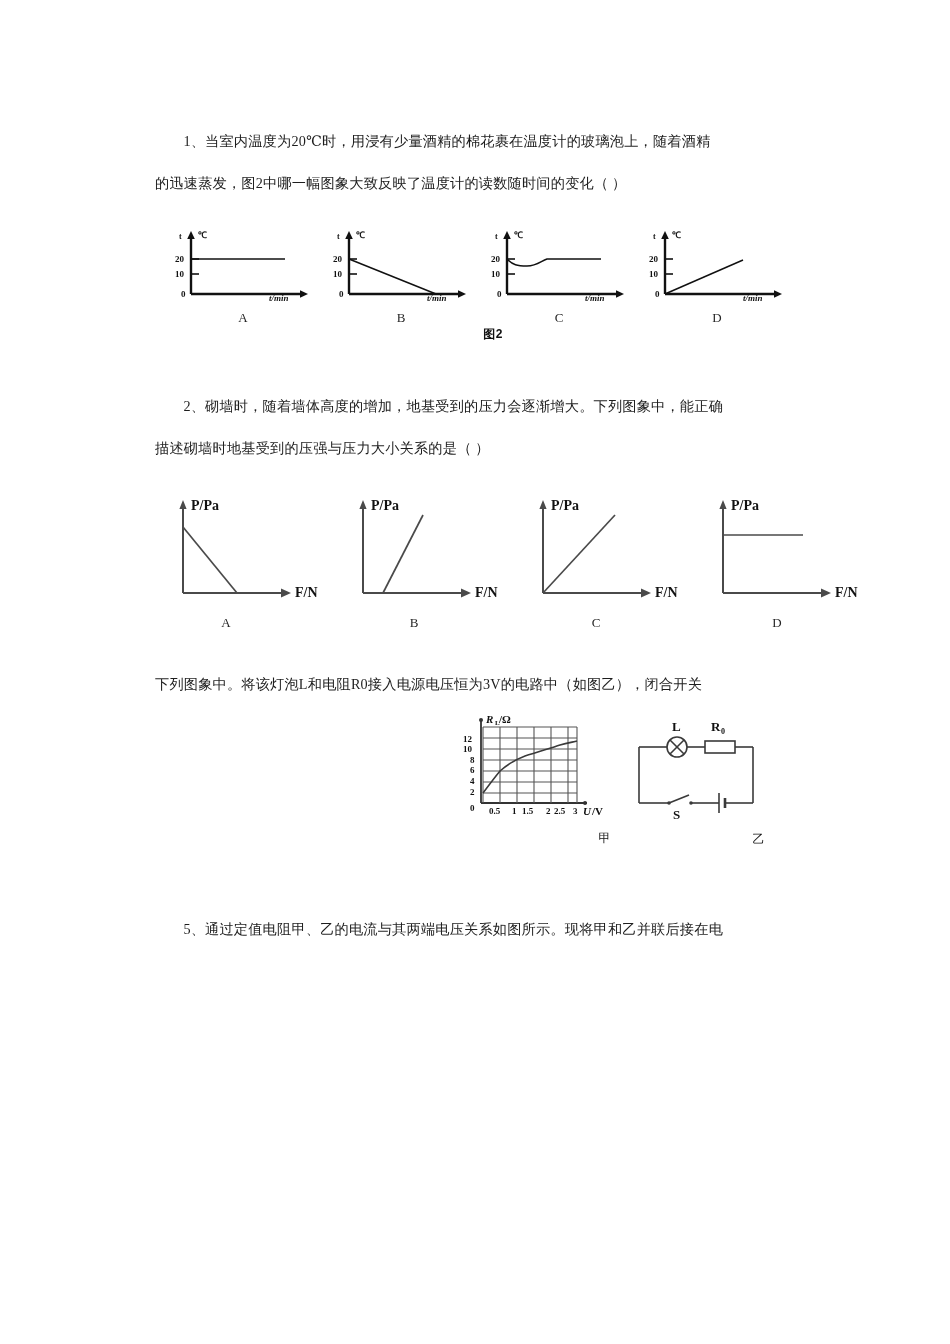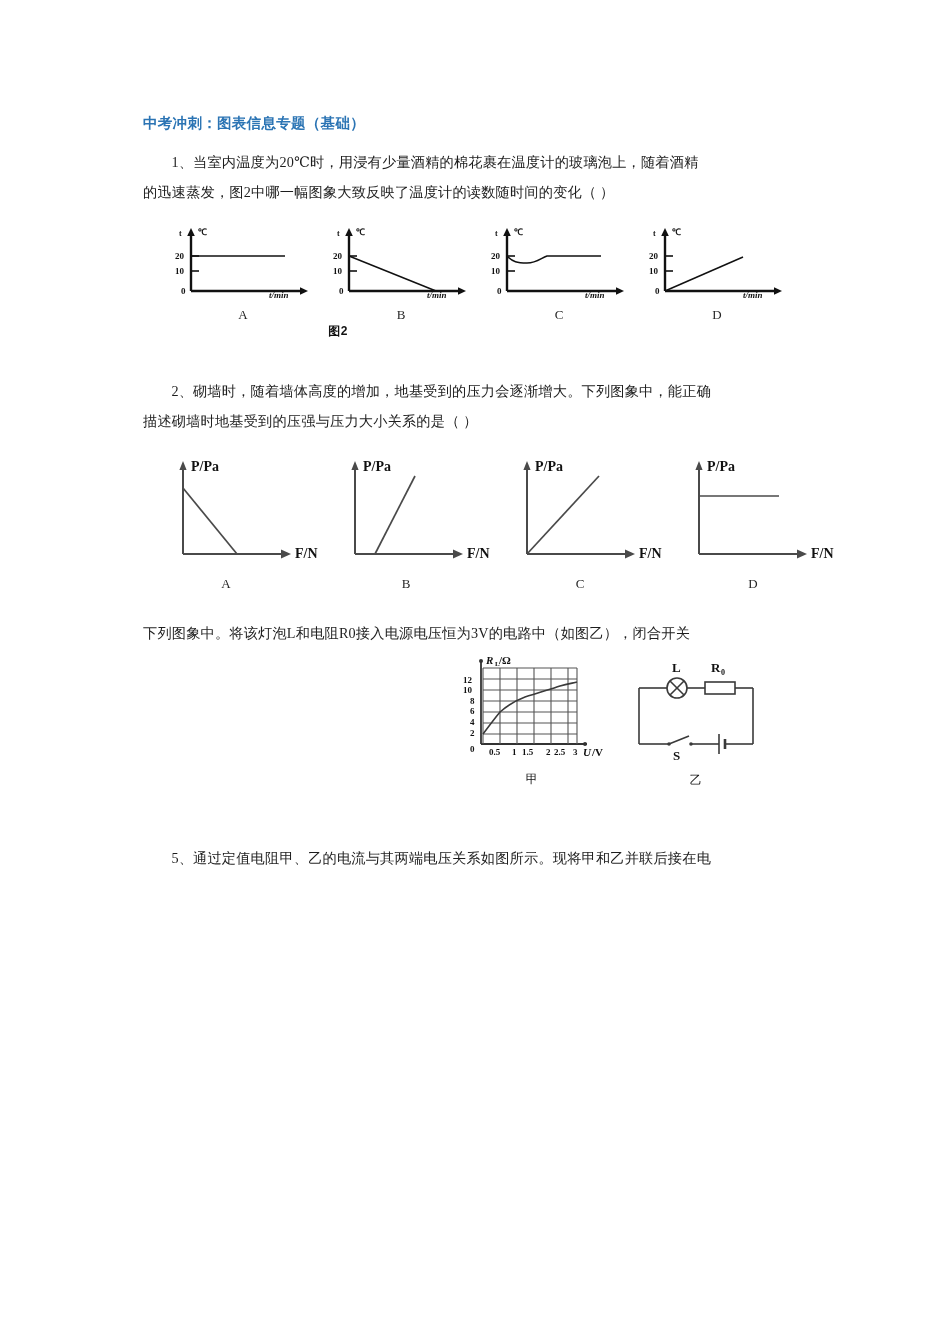--- a/index.html
+++ b/index.html
@@ -37,21 +37,21 @@
     letter-spacing: 0.3px;
     margin: 0 0 14px 0;
     line-height: 1.3;
   }
 
   .q-text {
     font-size: 14.2px;
     line-height: 30px;
     text-align: justify;
     text-indent: 2em;
-    margin: 0;
+    margin: 12px;
     color: #1d1d1d;
     letter-spacing: 0.2px;
   }
   .q-text.cont { text-indent: 0; }
 
   .opts {
     margin: 0;
     padding: 0;
   }
   .opt {
@@ -75,21 +75,21 @@
   }
   .figcell { position: relative; }
   .figlabel {
     text-align: center;
     font-size: 13px;
     font-family: "Liberation Serif", serif;
     color: #262626;
     margin-top: 2px;
   }
   .figcaption {
-    text-align: center;
+    text-align: right;
     font-size: 12px;
     font-weight: bold;
     font-family: "Liberation Sans", sans-serif;
     color: #111;
     letter-spacing: 0.5px;
   }
   svg { display: block; }
   .gtext {
     font-family: "Liberation Serif", serif;
     font-weight: bold;
@@ -103,21 +103,20 @@
   .sp-sm { height: 18px; }
   .sp-md { height: 26px; }
   .sp-lg { height: 36px; }
 </style>
 </head>
 <body>
 
 <div class="page">
   <div class="content">
 
-    <div class="doc-title">中考冲刺：图表信息专题（基础）</div>
 
     <p class="q-text">1、当室内温度为20℃时，用浸有少量酒精的棉花裹在温度计的玻璃泡上，随着酒精</p>
     <p class="q-text cont">的迅速蒸发，图2中哪一幅图象大致反映了温度计的读数随时间的变化（      ）</p>
 
     <div class="sp-sm"></div>
 
     <div class="fig-block">
       <div class="figrow" style="padding-left:30px; gap:18px;">
 
         <div class="figcell">
@@ -201,21 +200,21 @@
     </div>
 
     <div class="sp-lg"></div>
 
     <p class="q-text">2、砌墙时，随着墙体高度的增加，地基受到的压力会逐渐增大。下列图象中，能正确</p>
     <p class="q-text cont">描述砌墙时地基受到的压强与压力大小关系的是（      ）</p>
 
     <div class="sp-sm"></div>
 
     <div class="fig-block">
-      <div class="figrow" style="padding-left:18px; ">
+      <div class="figrow" style="padding-left:18px; gap:8px;">
 
         <div class="figcell">
           <svg width="172" height="120" viewBox="0 0 172 120">
             <line x1="22" y1="14" x2="22" y2="100" stroke="#4a4a4a" stroke-width="2"></line>
             <polygon points="22,7 18.4,16 25.6,16" fill="#4a4a4a"></polygon>
             <line x1="22" y1="100" x2="122" y2="100" stroke="#4a4a4a" stroke-width="2"></line>
             <polygon points="130,100 120,95.6 120,104.4" fill="#4a4a4a"></polygon>
             <text class="gtext" x="30" y="17" font-size="14" fill="#3c3c3c">P/Pa</text>
             <text class="gtext" x="134" y="104" font-size="14" fill="#3c3c3c">F/N</text>
             <line x1="22" y1="34" x2="76" y2="100" stroke="#4a4a4a" stroke-width="1.7"></line>

